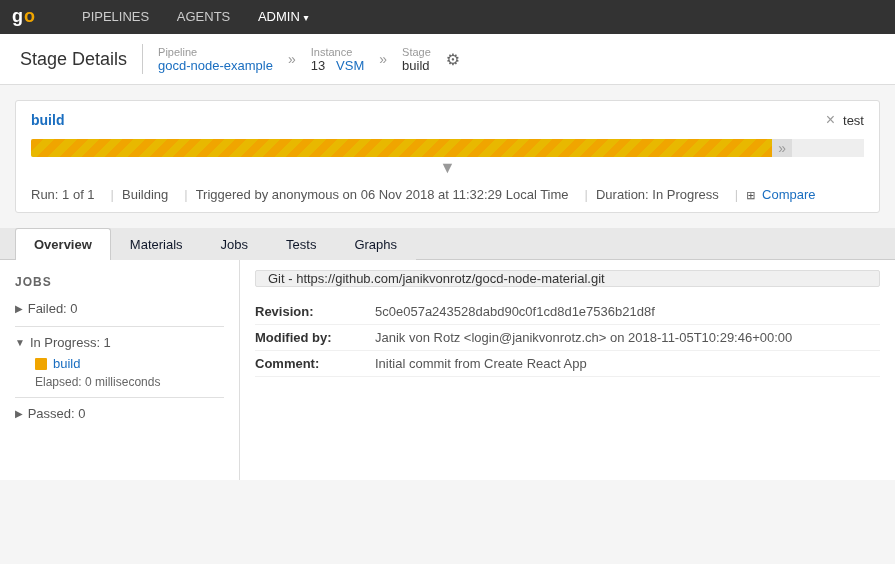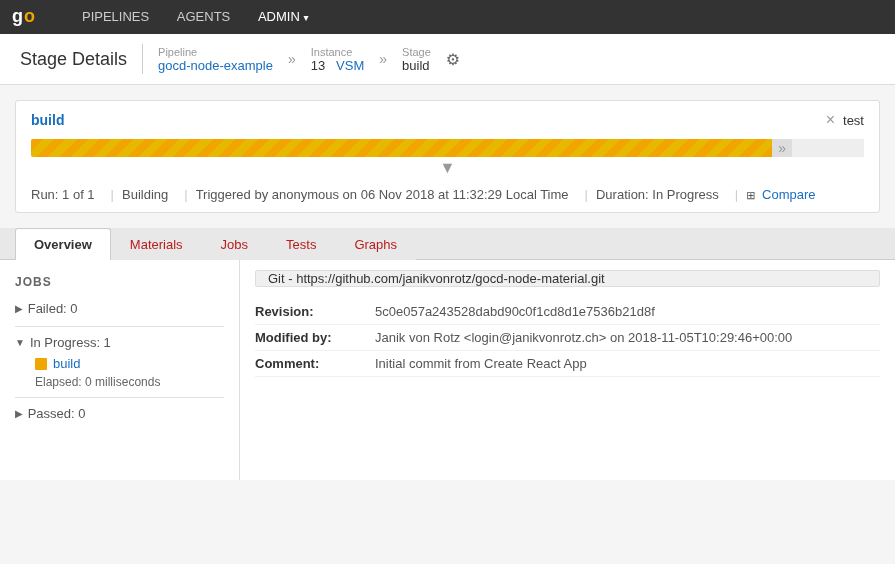--- a/index.html
+++ b/index.html
@@ -147,21 +147,21 @@
       display: flex;
       padding: 0 15px;
       border-bottom: 1px solid #ccc;
       margin-top: 5px;
       align-items: center;
     }
     .tab {
       padding: 8px 18px;
       cursor: pointer;
       font-size: 13px;
-      color: #b91c1c;
+      color: #0f172a;
       border: 1px solid transparent;
       border-bottom: none;
       margin-bottom: -1px;
       background: #e8e8e8;
       border-radius: 3px 3px 0 0;
     }
     .tab.active {
       background: #fff;
       border-color: #ccc;
       color: #333;

